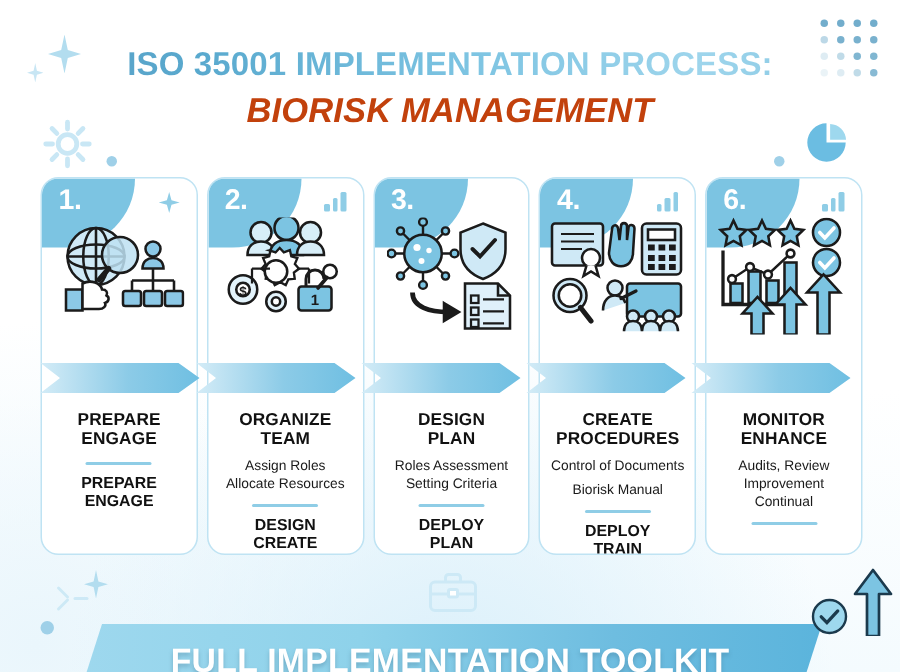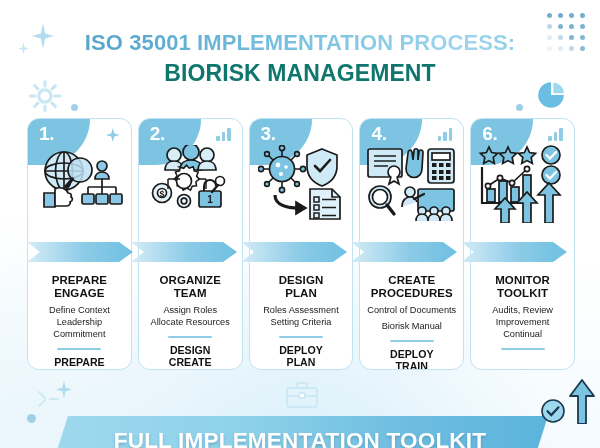--- a/index.html
+++ b/index.html
@@ -33,21 +33,21 @@
 
   
   .header { position: absolute; top: 30px; left: 0; width: 600px; text-align: center; z-index: 5; }
   .title-line1 {
     font-size: 22px; font-weight: bold; letter-spacing: .1px;
     background: linear-gradient(90deg, #5b9ec4 0%, #59a9ce 22%, #7dc4e2 52%, #9ed5ec 78%, #7ec3e0 100%);
     -webkit-background-clip: text; background-clip: text; color: transparent;
     -webkit-text-fill-color: transparent;
   }
   .title-line2 {
-    font-size: 23px; font-weight: bold; color: #0f766e; margin-top: 4px; letter-spacing: .1px;
+    font-size: 23px; font-weight: bold; color: #c2410c; margin-top: 4px; letter-spacing: .1px; font-style: italic;
   }
 
   
   .cards { position: absolute; top: 118px; left: 27px; width: 548px; height: 252px; display: flex; gap: 6px; z-index: 4; }
   .card {
     position: relative; flex: 1 1 0; background: #fff;
     border: 1.6px solid #bfe3f3; border-radius: 12px;
     overflow: hidden; display: flex; flex-direction: column;
   }
   .card-top { position: relative; height: 122px; flex: 0 0 122px; }
@@ -187,25 +187,20 @@
           </g>
         </svg>
       </div>
     </div>
     <div class="arrow-band"></div>
     <div class="card-body">
       <div class="c-title">
         <div>PREPARE</div>
           <div>ENGAGE</div>
       </div>
-      <div class="c-detail">
-        <div>Define Context</div>
-        <div>Leadership</div>
-        <div>Commitment</div>
-      </div>
       <div class="c-rule"></div>
       <div class="c-bottom">
         <div>PREPARE</div>
           <div>ENGAGE</div>
       </div>
     </div>
   </div>
 
   <div class="card">
     <div class="card-top">
@@ -439,21 +434,21 @@
             <path d="M46 78 v-20 h-6 l10-11 10 11 h-6 v20z" fill="#7cc4e2"></path>
             <path d="M68 78 v-28 h-7 l11-12 11 12 h-7 v28z" fill="#7cc4e2"></path>
           </g>
         </svg>
       </div>
     </div>
     <div class="arrow-band"></div>
     <div class="card-body">
       <div class="c-title">
         <div>MONITOR</div>
-          <div>TOOLKIT</div>
+          <div>ENHANCE</div>
       </div>
       <div class="c-detail">
         <div>Audits, Review</div>
         <div>Improvement</div>
         <div>Continual</div>
       </div>
       <div class="c-rule"></div>
     </div>
   </div>
 </div>

